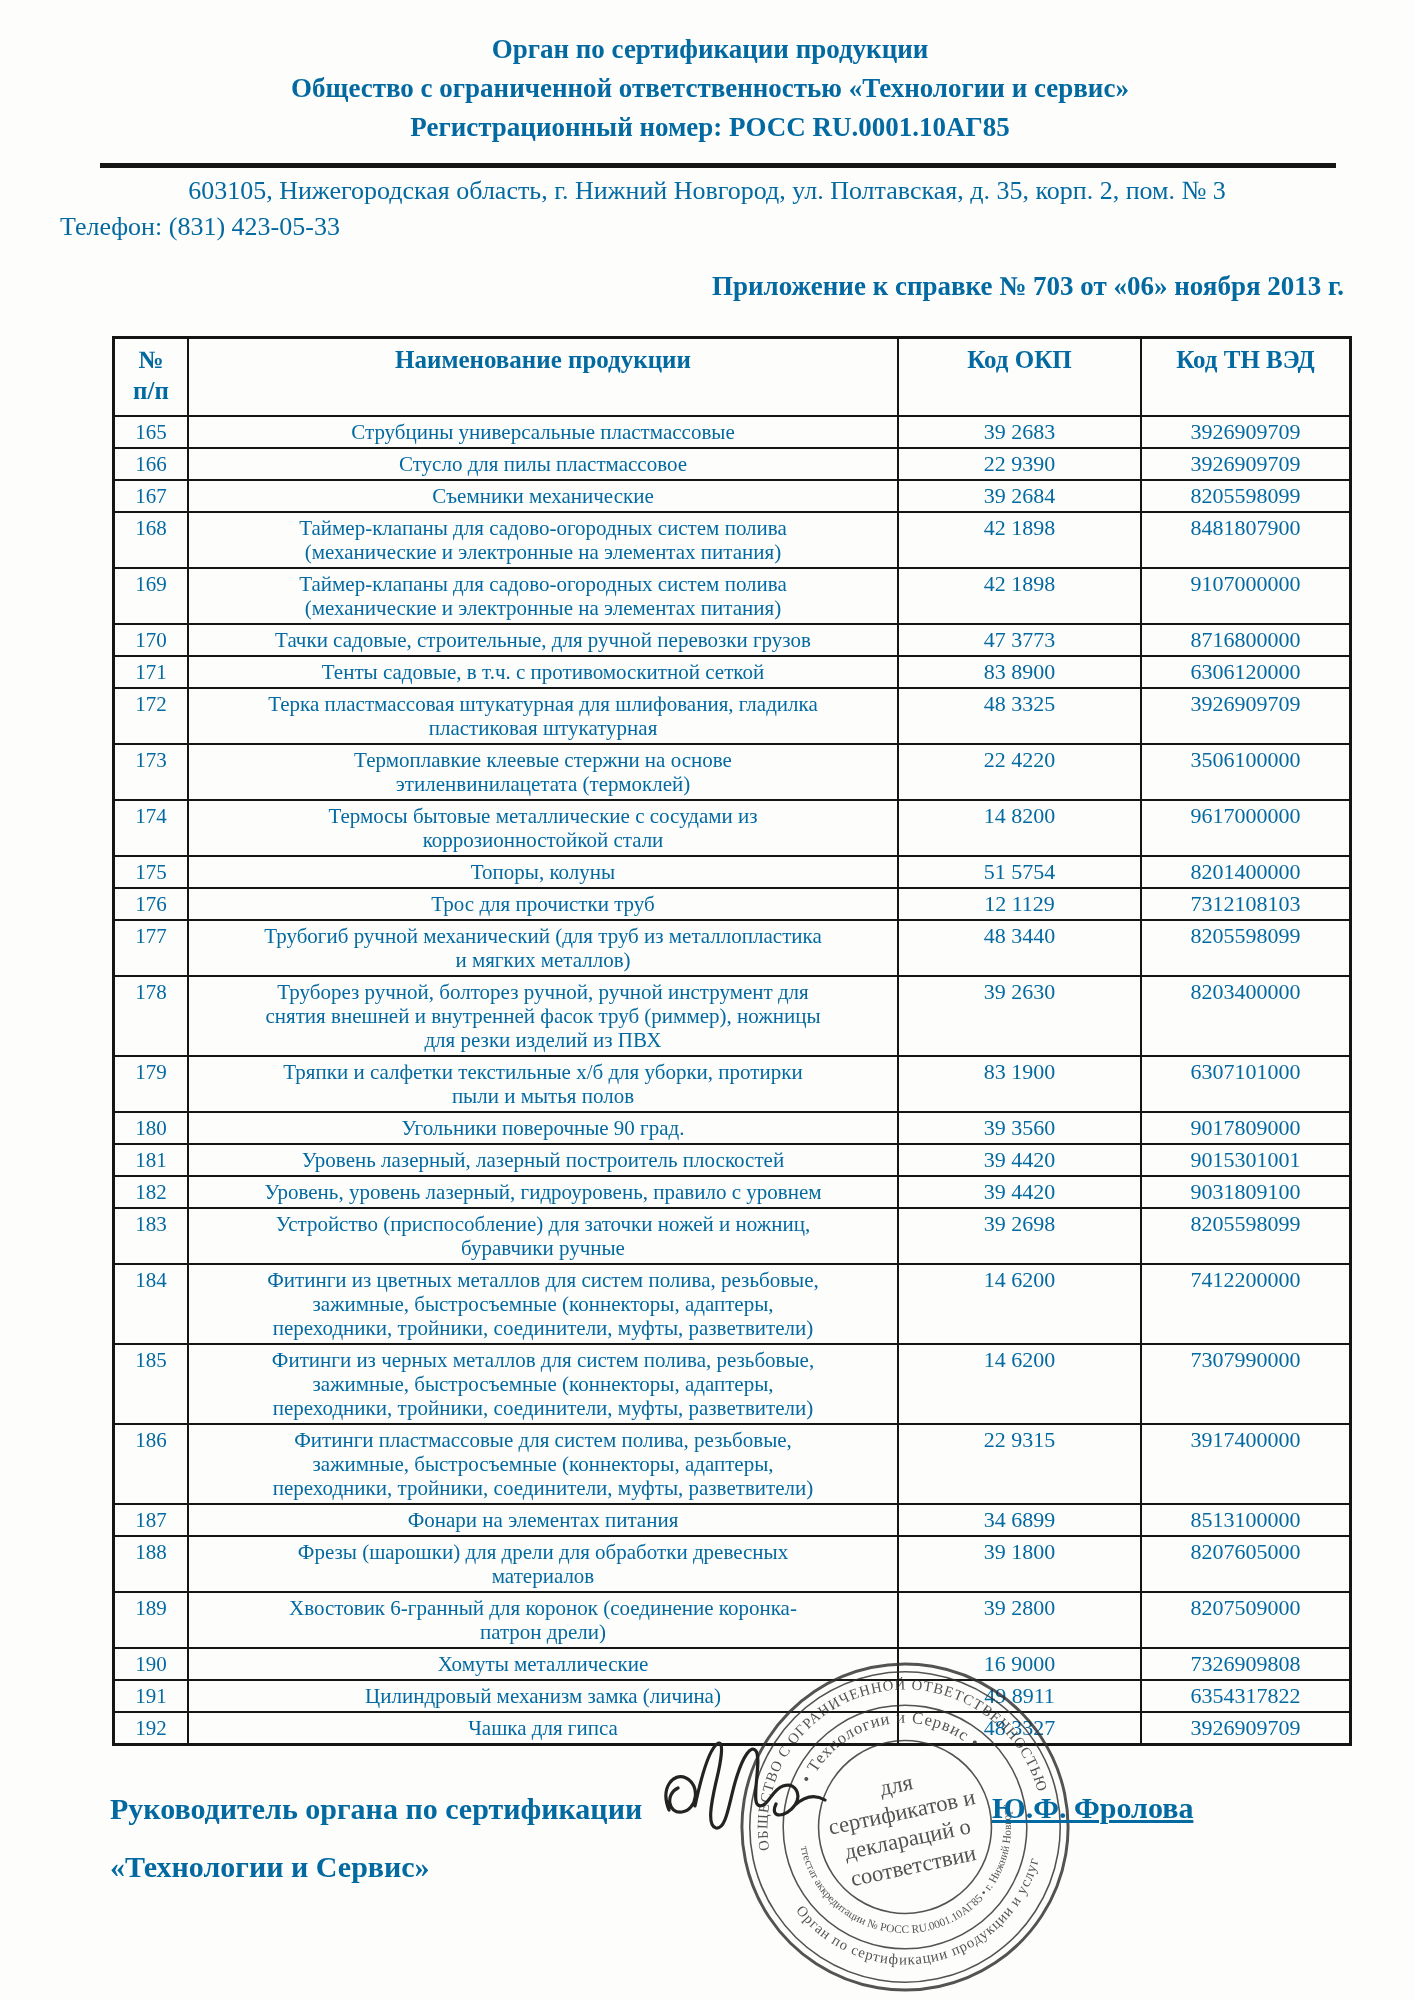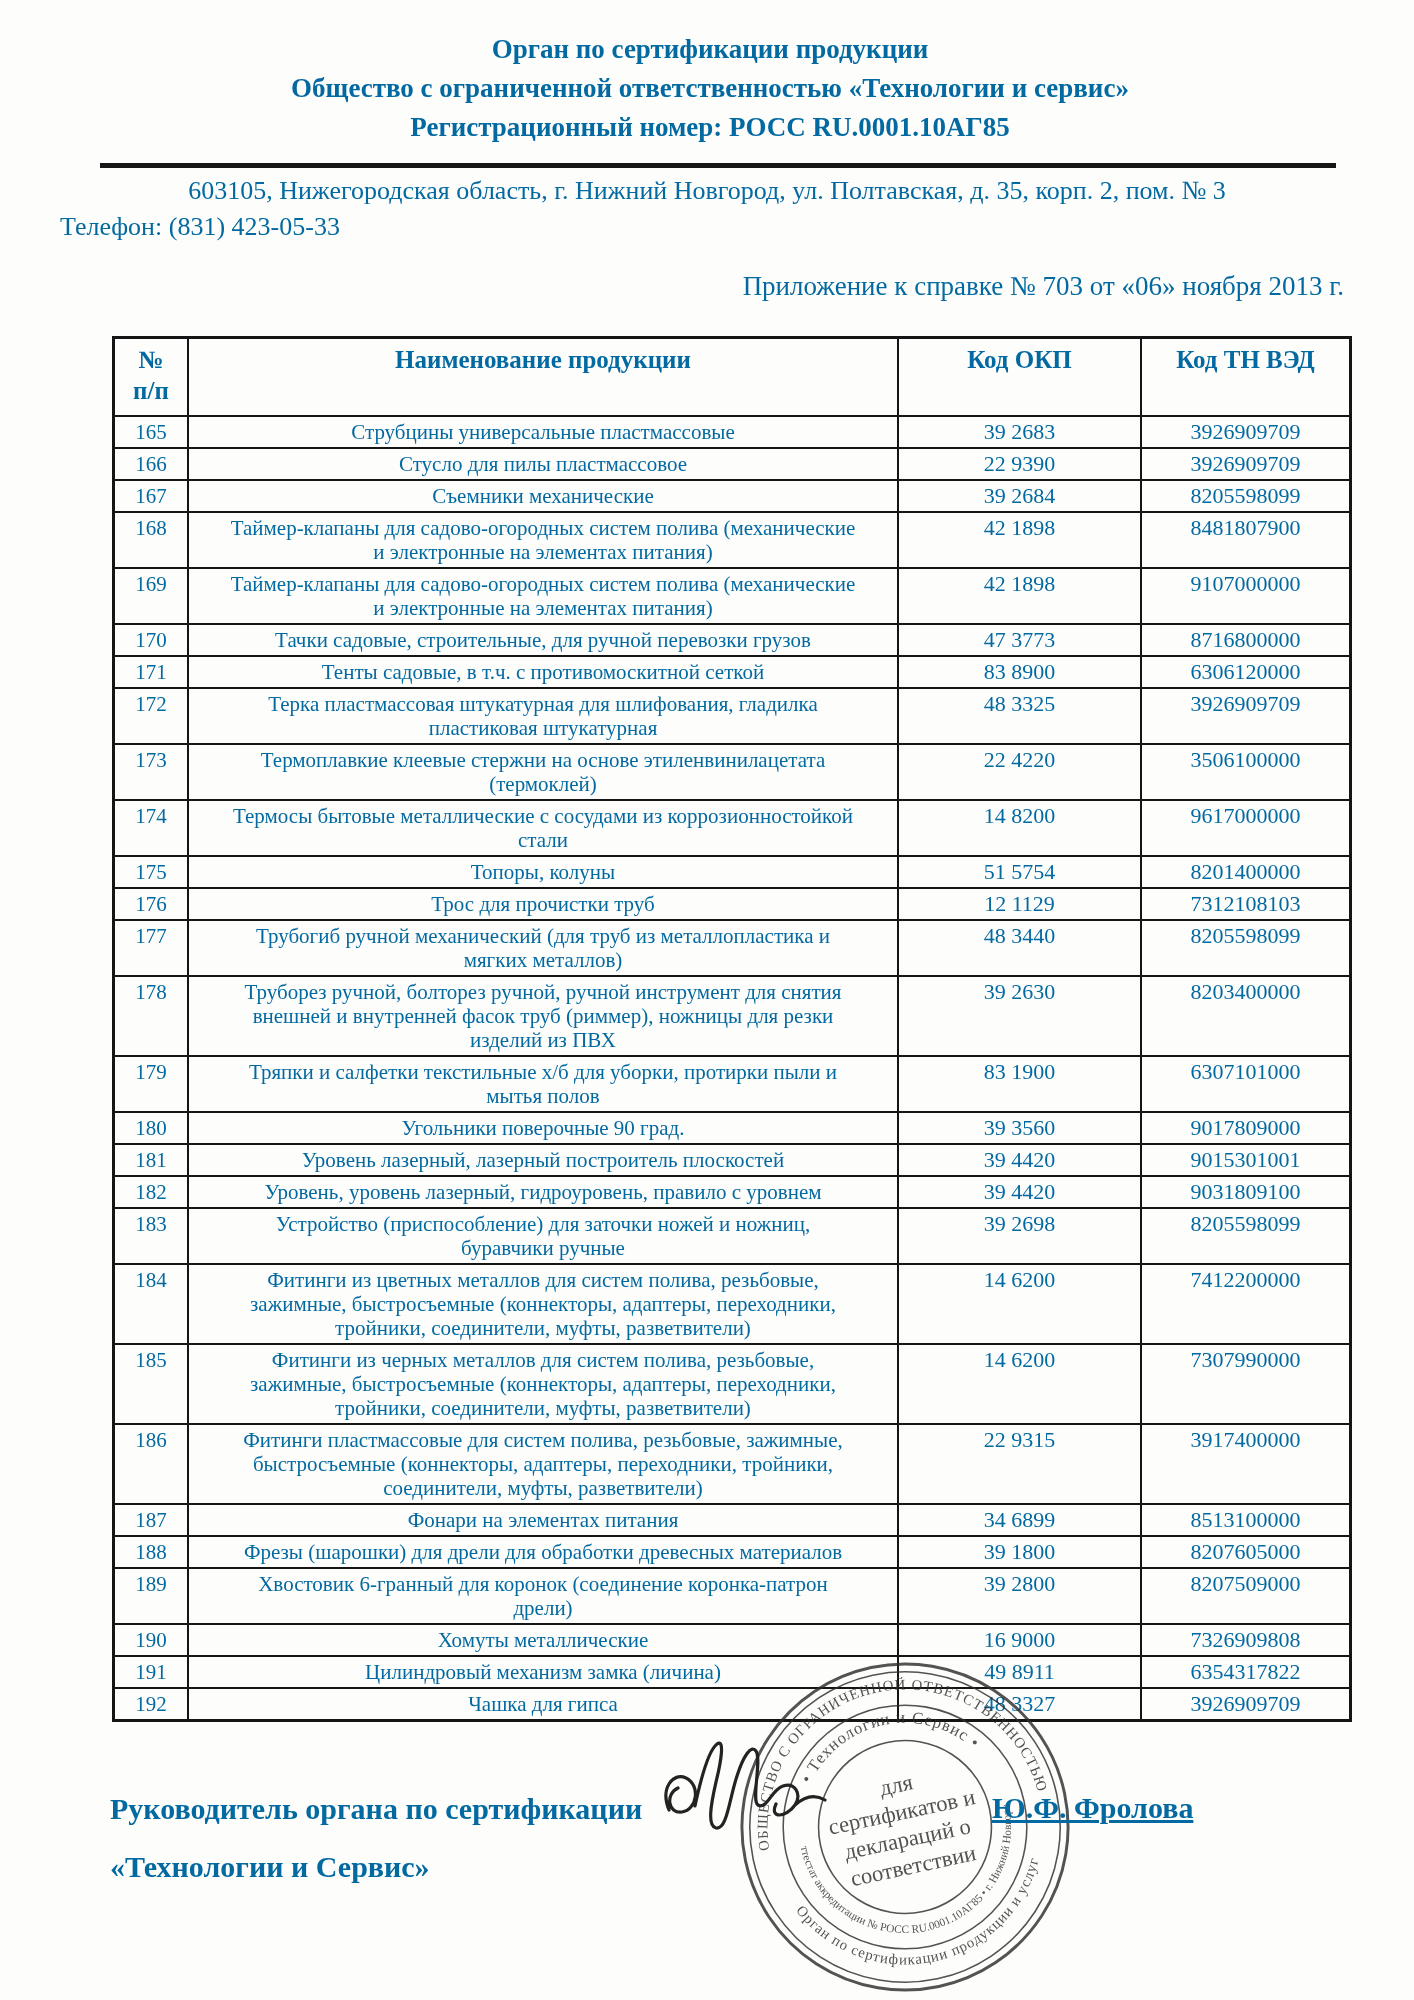--- a/index.html
+++ b/index.html
@@ -20,36 +20,36 @@
   .addr-line {
     position:absolute; top:176px; left:60px; width:1294px;
     text-align:center; font-size:26px;
   }
   .phone-line {
     position:absolute; top:212px; left:60px; width:1294px;
     text-align:left; font-size:26px;
   }
   .annex-line {
     position:absolute; top:271px; right:70px;
-    font-weight:normal; font-size:27px;
+    font-weight:bold; font-size:27px;
   }
   table.products {
     position:absolute; top:336px; left:112px; width:1200px;
     border-collapse:collapse; table-layout:fixed;
     border:3px solid #151515; font-size:21px;
   }
   .products th, .products td {
     border:2px solid #151515; text-align:center; vertical-align:top;
   }
   .products th {
     font-weight:bold; font-size:25px; line-height:31px; padding:5px 4px;
     height:66px;
   }
   .products td { padding:3px 6px; line-height:24px; }
-  td.c-name { padding:3px 40px; }
+  td.c-name { padding:3px 74px; }
   .c-num  { width:64px;  }
   .c-name { width:700px; }
   .c-okp  { width:233px; }
   .c-tnved{ width:199px; }
   td.c-okp, td.c-tnved { font-size:22px; }
   .footer-title {
     position:absolute; left:110px; top:1780px;
     font-weight:bold; font-size:30px; line-height:58px; z-index:3;
   }
   .signer-name {

